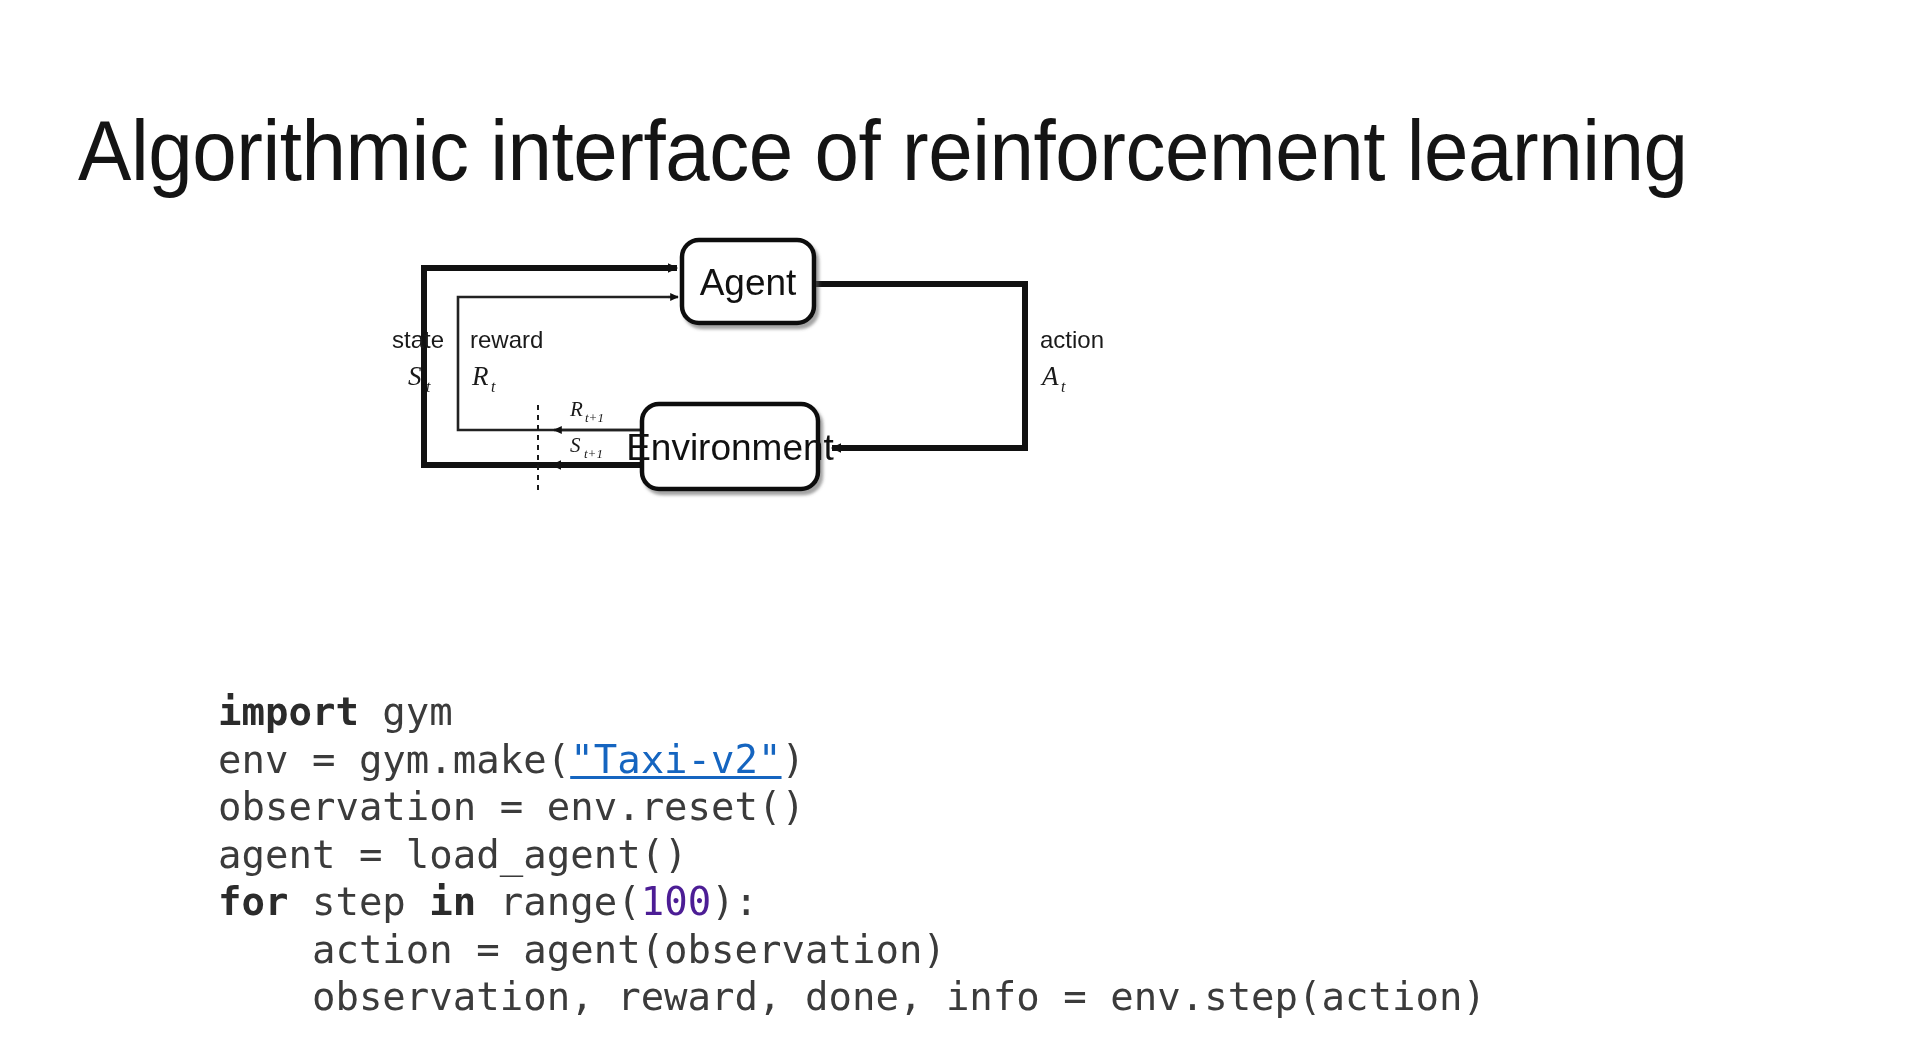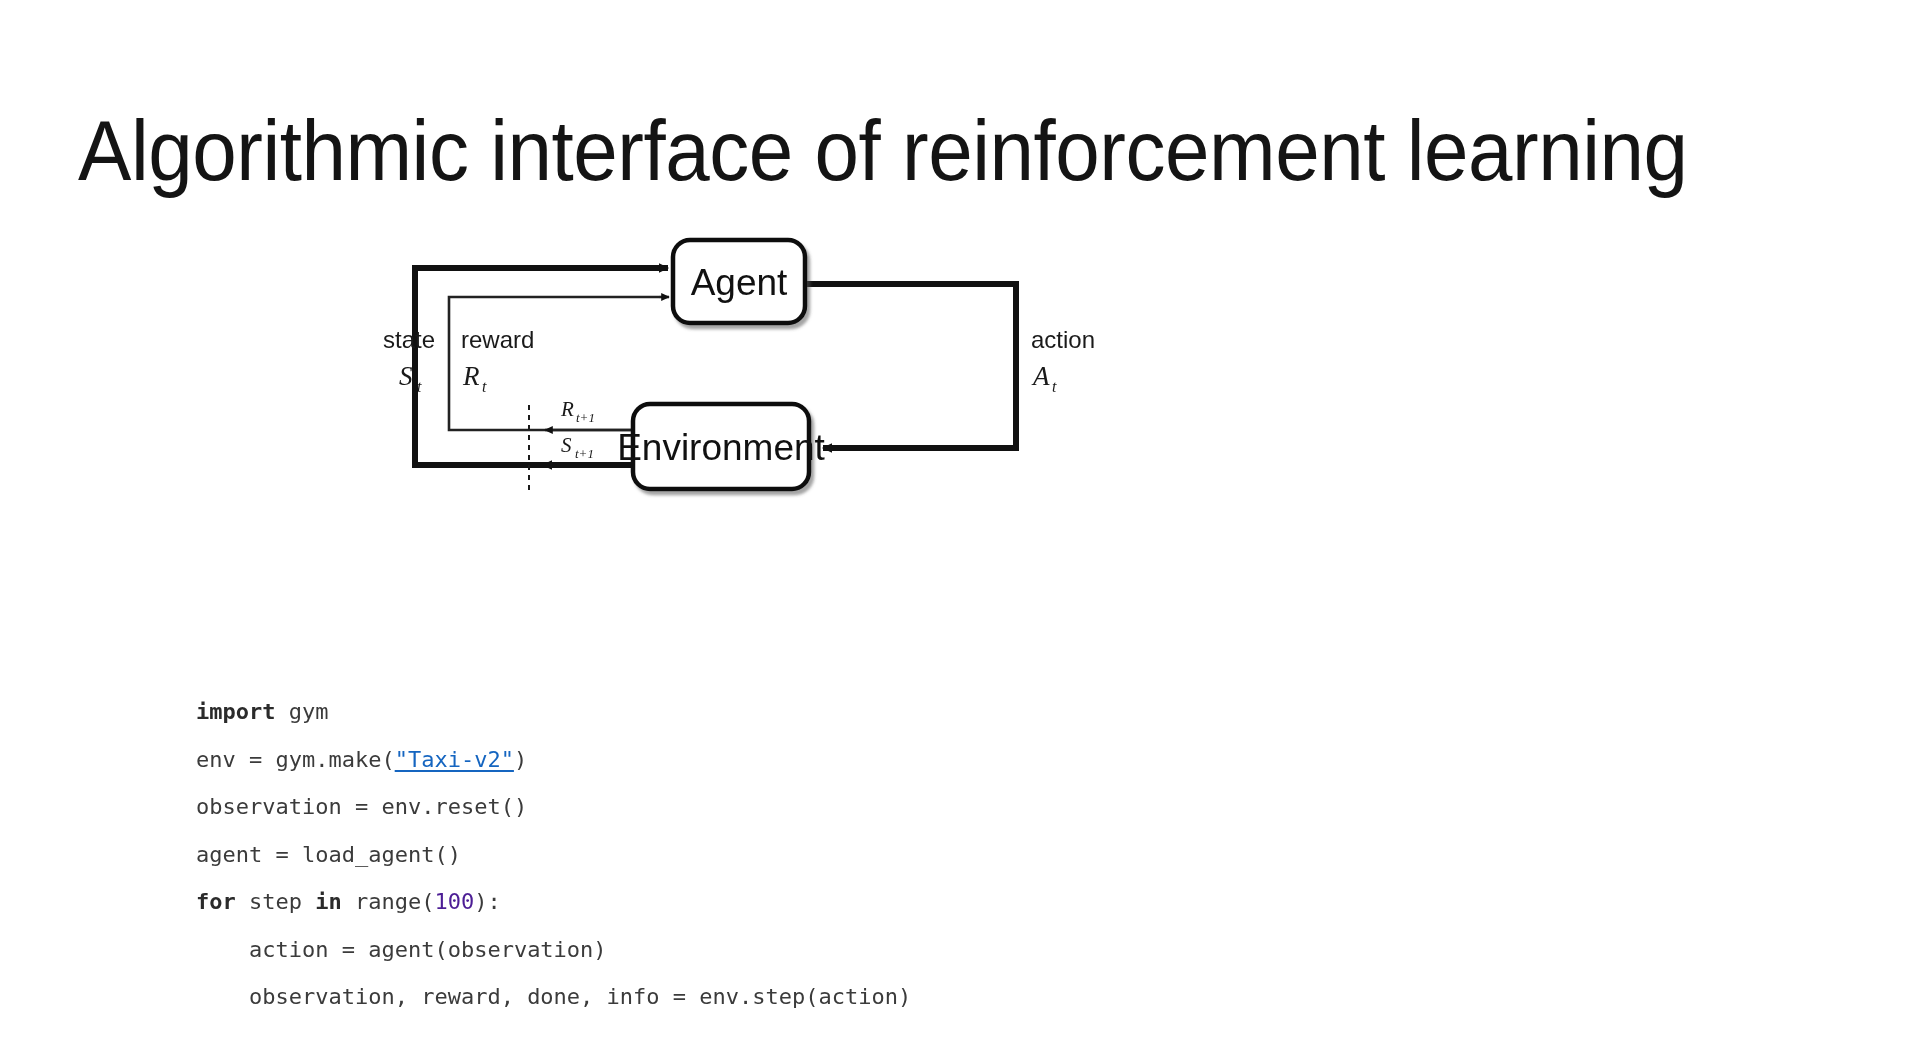--- a/index.html
+++ b/index.html
@@ -30,21 +30,21 @@
     letter-spacing: -0.5px;
     color: #141414;
     white-space: nowrap;
     transform: scaleX(0.93);
     transform-origin: left center;
   }
 
   
   .diagram {
     position: absolute;
-    left: 383px;
+    left: 392px;
     top: 200px;
     width: 800px;
     height: 340px;
   }
   .diagram svg {
     display: block;
     width: 800px;
     height: 340px;
     overflow: visible;
   }
@@ -79,24 +79,24 @@
   .dg-sym-sm-sub {
     font-family: "Liberation Serif", serif;
     font-style: italic;
     font-size: 13px;
     fill: #1a1a1a;
   }
 
   
   .code-block {
     position: absolute;
-    left: 196px;
+    left: 218px;
     top: 688px;
     font-family: "DejaVu Sans Mono", "Liberation Mono", monospace;
-    font-size: 22px;
+    font-size: 39px;
     line-height: 47.5px;
     color: #3b3b3b;
     white-space: pre;
     letter-spacing: 0px;
   }
   .code-line { display: block; height: 47.5px; }
   .tok-kw      { font-weight: bold; color: #2b2b2b; }
   .tok-plain   { color: #3b3b3b; }
   .tok-num     { color: #4c1d95; }
   .tok-link    {

